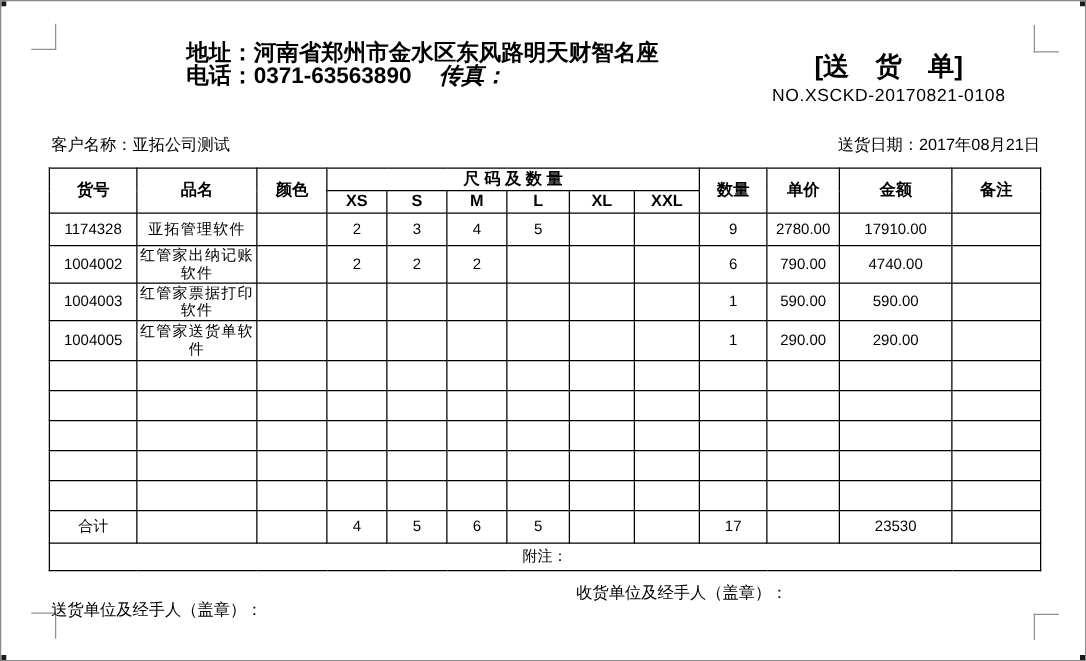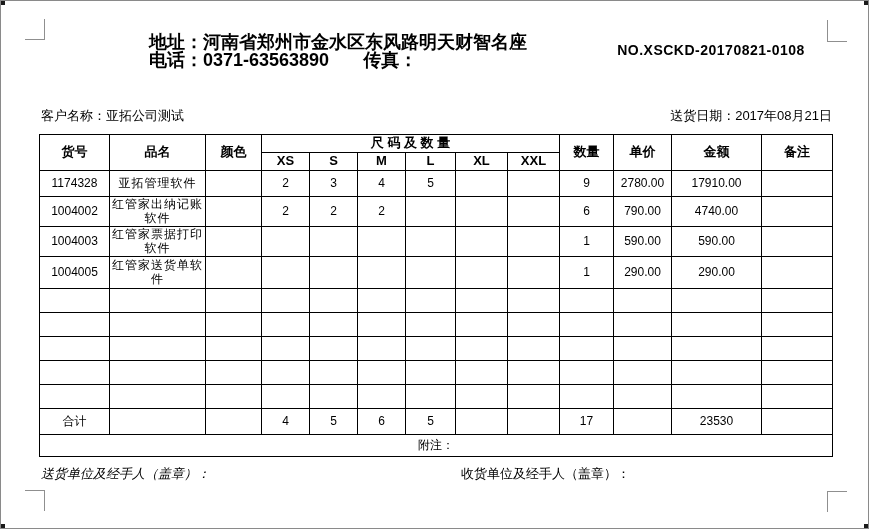--- a/index.html
+++ b/index.html
@@ -10,25 +10,25 @@
   }
   .corner-dot{position:absolute;width:4px;height:4px;background:#1a1a1a;}
   .dot-tl{left:0;top:0;} .dot-tr{right:0;top:0;} .dot-bl{left:0;bottom:0;} .dot-br{right:0;bottom:0;}
 
   
   .mark{position:absolute;background:#8f8f8f;}
 
   .hdr-left{position:absolute;left:148px;top:32px;}
   .company{font-size:24px;font-weight:bold;letter-spacing:2px;line-height:30px;white-space:nowrap;}
   .addr,.phone-line{font-size:18px;font-weight:bold;line-height:18px;white-space:nowrap;}
-  .phone-line .fax{margin-left:34px;}
+  .phone-line .fax{margin-left:22px;font-style:italic;}
 
   .hdr-right{position:absolute;left:600px;top:40px;width:220px;text-align:center;}
   .doc-title{font-size:21px;font-weight:bold;line-height:26px;white-space:nowrap;}
-  .doc-no{font-size:14px;font-weight:bold;line-height:18px;letter-spacing:.5px;white-space:nowrap;}
+  .doc-no{font-size:14px;font-weight:normal;line-height:18px;letter-spacing:.5px;white-space:nowrap;}
 
   .info-row{position:absolute;left:0;top:106px;width:869px;font-size:13px;}
   .customer{position:absolute;left:40px;top:0;white-space:nowrap;}
   .ship-date{position:absolute;right:38px;top:0;white-space:nowrap;}
 
   table.grid{
     position:absolute;left:38px;top:133px;width:793px;
     border-collapse:collapse;table-layout:fixed;
   }
   .grid td,.grid th{
@@ -36,21 +36,21 @@
     font-size:12px;font-weight:normal;overflow:hidden;line-height:1.15;
   }
   .grid th{font-weight:bold;font-size:13px;}
   .r-h{height:18px;}
   .r-d1{height:26px;} .r-d2{height:30px;} .r-d3{height:30px;} .r-d4{height:32px;}
   .r-e{height:24px;} .r-t{height:26px;} .r-n{height:22px;}
   .name-cell{font-size:13px;letter-spacing:1px;padding:0 3px;}
   .notes-cell{text-align:left;font-size:13px;padding-left:4px;margin-top:36px;}
 
   .sig-row{position:absolute;left:0;top:464px;width:869px;font-size:13px;}
-  .sig-sender{position:absolute;left:40px;top:0;white-space:nowrap;font-style:italic;}
+  .sig-sender{position:absolute;left:40px;top:14px;white-space:nowrap;}
   .sig-receiver{position:absolute;left:460px;top:0;white-space:nowrap;}
 </style>
 </head>
 <body>
 
 <div class="corner-dot dot-tl"></div>
 <div class="corner-dot dot-tr"></div>
 <div class="corner-dot dot-bl"></div>
 <div class="corner-dot dot-br"></div>
 
@@ -64,20 +64,21 @@
 <div class="mark" style="left:826px;top:490px;width:1px;height:21px;"></div>
 
 <div class="hdr-left">
   <div class="addr">地址：河南省郑州市金水区东风路明天财智名座</div>
   <div class="phone-line">
     <span>电话：0371-63563890</span><span class="fax">传真：</span>
   </div>
 </div>
 
 <div class="hdr-right">
+  <div class="doc-title">[送　货　单]</div>
   <div class="doc-no">NO.XSCKD-20170821-0108</div>
 </div>
 
 <div class="info-row">
   <div class="customer">
     <span>客户名称：</span><span>亚拓公司测试</span>
   </div>
   <div class="ship-date">
     <span>送货日期：</span><span>2017年08月21日</span>
   </div>

